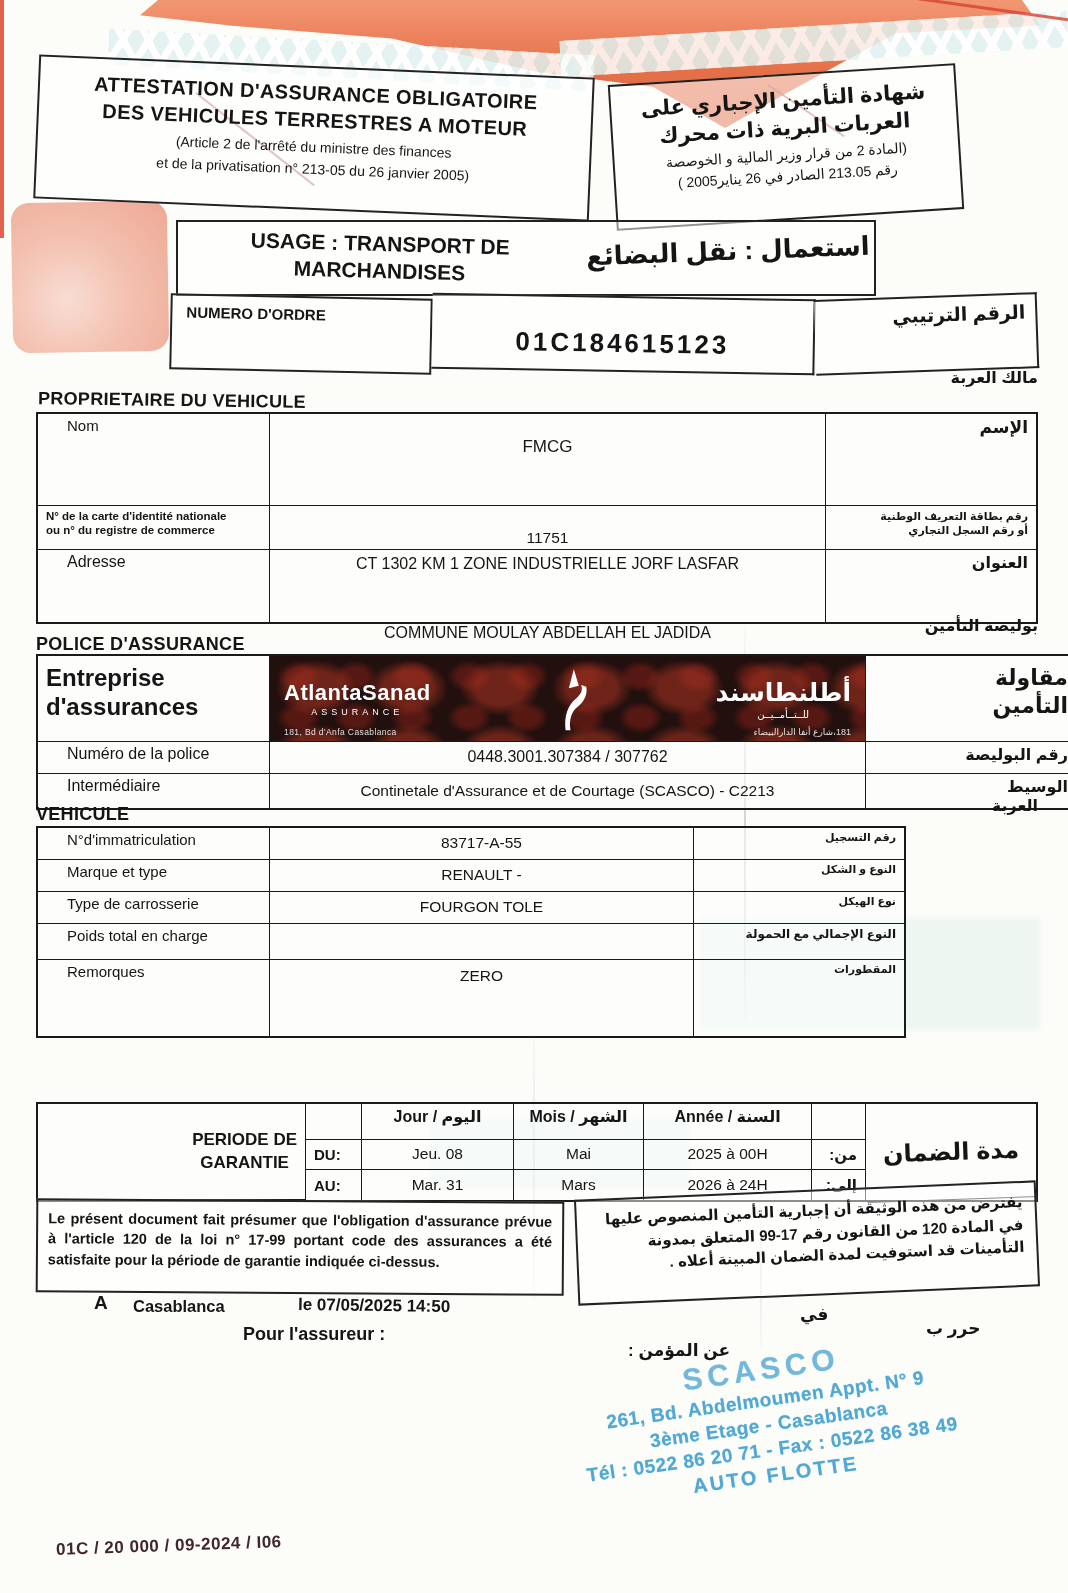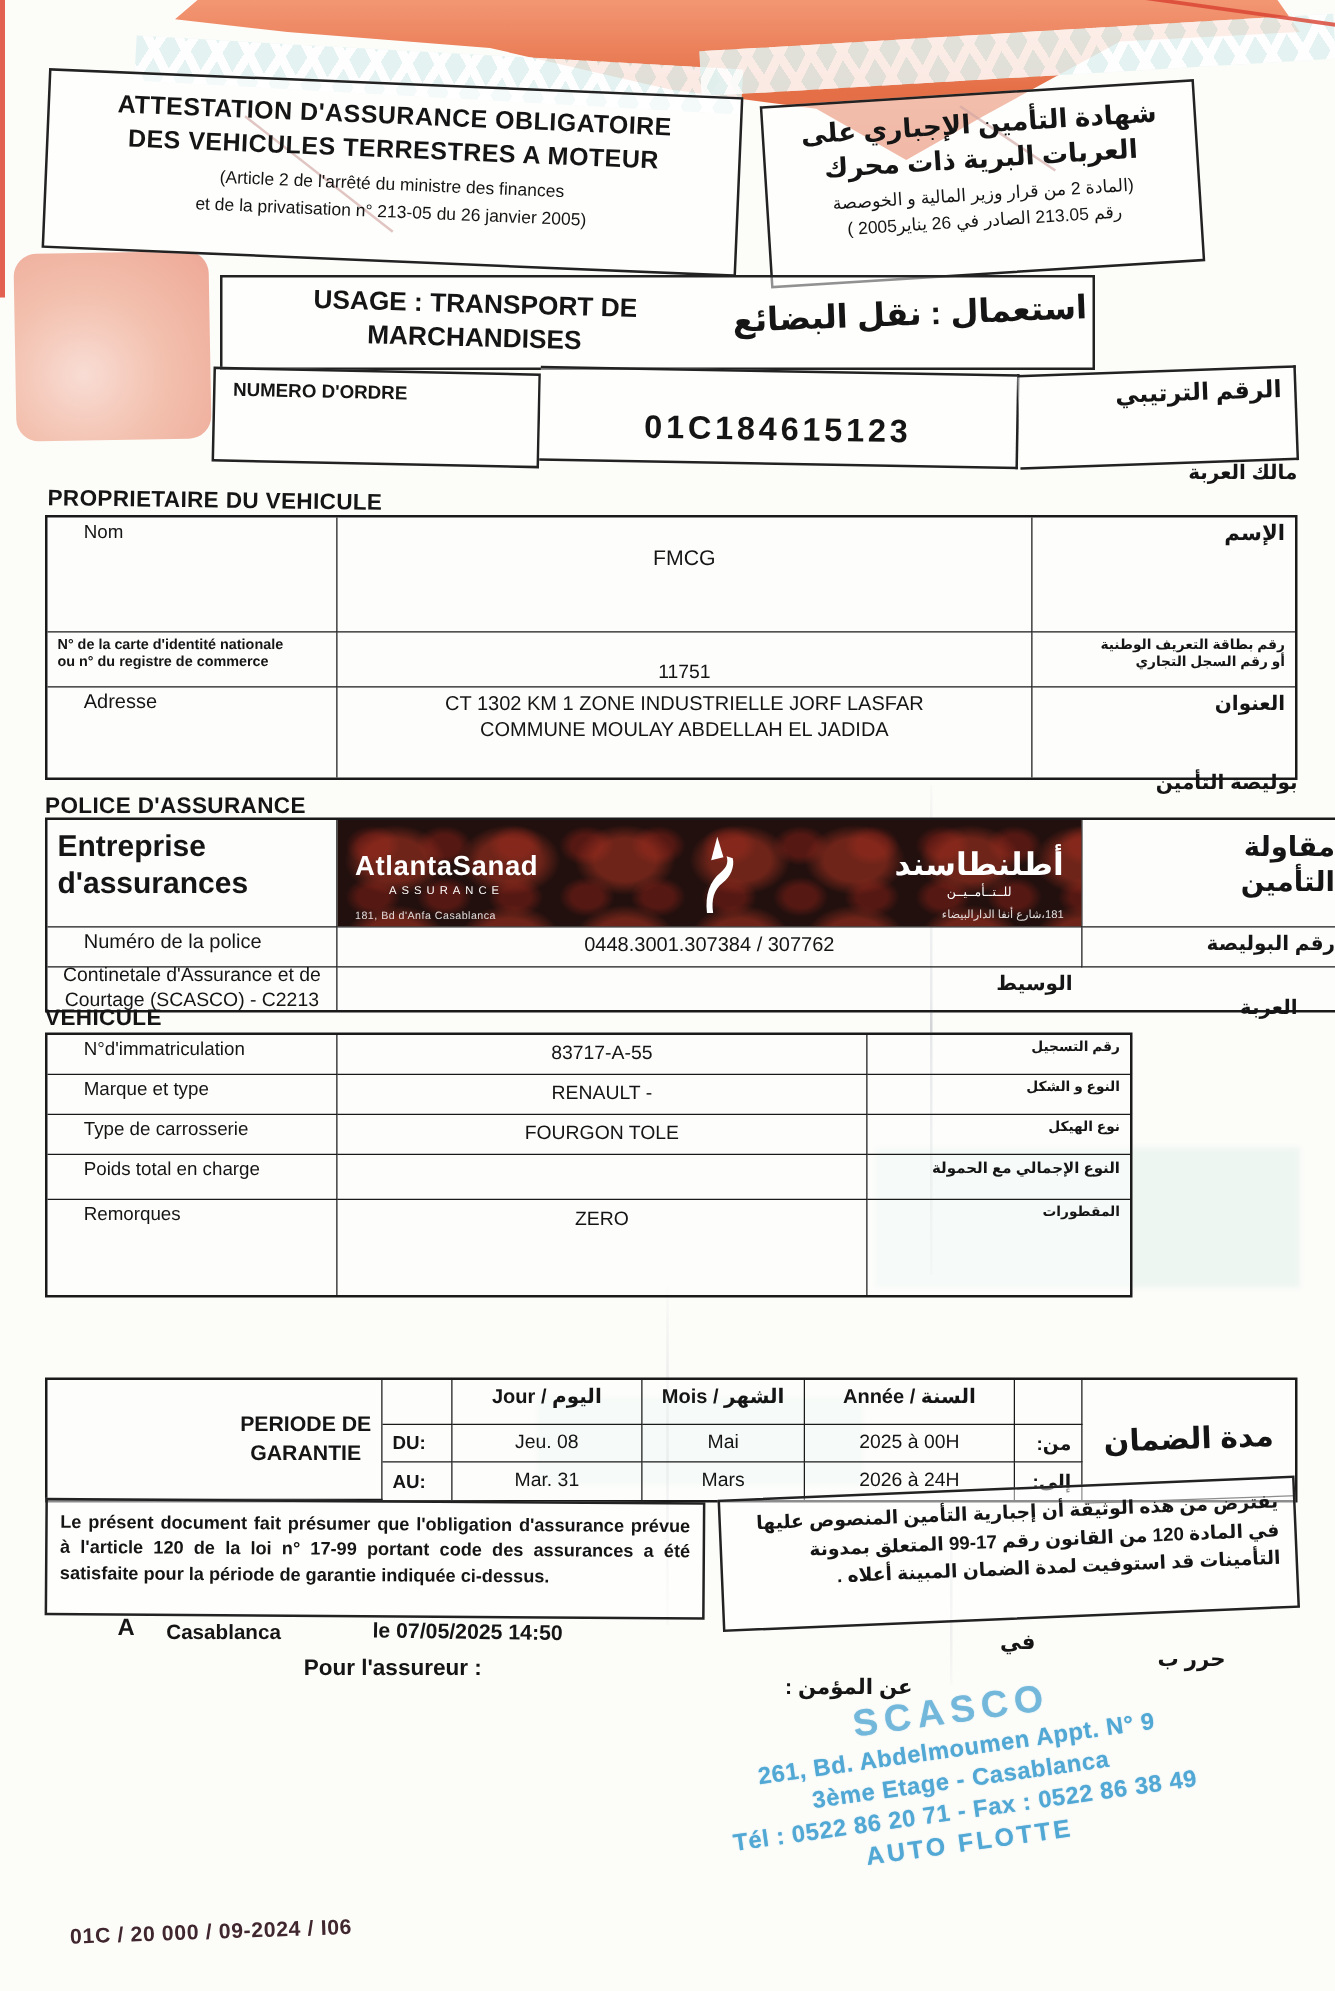--- a/index.html
+++ b/index.html
@@ -174,21 +174,21 @@
       <div>N° de la carte d'identité nationale</div>
       <div>ou n° du registre de commerce</div>
     </div>
     <div class="c val" style="align-items:flex-end;padding-bottom:1px;">11751</div>
     <div class="c noR arlab-sm">
       <div>رقم بطاقة التعريف الوطنية</div>
       <div>أو رقم السجل التجاري</div>
     </div>
 
     <div class="c noB lab" style="font-size:16px;">Adresse</div>
-    <div class="c noB val" style="font-size:16px;flex-direction:column;justify-content:flex-start;padding-top:4px;">
+    <div class="c noB val" style="font-size:16px;flex-direction:column;justify-content:flex-start;padding-top:4px;gap:48px;">
       <div>CT 1302 KM 1 ZONE INDUSTRIELLE JORF LASFAR</div>
       <div>COMMUNE MOULAY  ABDELLAH EL JADIDA</div>
     </div>
     <div class="c noR noB arlab" style="font-size:16px;">العنوان</div>
   </div>
 
   <div class="abs sec-ar" style="left:860px;top:616px;width:178px;">بوليصة التأمين</div>
   <div class="abs sec-fr" style="left:36px;top:634px;">POLICE D'ASSURANCE</div>
   <div class="abs tbl" style="left:36px;top:654px;width:1042px;grid-template-columns:232px 1fr 210px;grid-template-rows:86px 32px 34px;">
     <div class="c" style="font-weight:bold;font-size:24px;line-height:1.2;padding-top:8px;">
@@ -215,20 +215,21 @@
     </div>
     <div class="c noR arlab" style="font-size:22px;line-height:1.25;padding-top:8px;">
       <div>مقاولة</div>
       <div>التأمين</div>
     </div>
 
     <div class="c lab" style="font-size:16px;">Numéro de la police</div>
     <div class="c val" style="font-size:16px;">0448.3001.307384 / 307762</div>
     <div class="c noR arlab" style="font-size:16px;">رقم البوليصة</div>
 
+    <div class="c noB lab" style="font-size:16px;">Intermédiaire</div>
     <div class="c noB val" style="font-size:15.5px;">Continetale d'Assurance et de Courtage (SCASCO) - C2213</div>
     <div class="c noR noB arlab" style="font-size:16px;">الوسيط</div>
   </div>
 
   <div class="abs sec-ar" style="left:860px;top:796px;width:178px;">العربة</div>
   <div class="abs sec-fr" style="left:36px;top:804px;filter:blur(.4px);">VEHICULE</div>
   <div class="abs tbl" style="left:36px;top:826px;width:870px;grid-template-columns:232px 1fr 210px;grid-template-rows:32px 32px 32px 36px 76px;">
     <div class="c lab">N°d'immatriculation</div>
     <div class="c val">83717-A-55</div>
     <div class="c noR arlab">رقم التسجيل</div>

